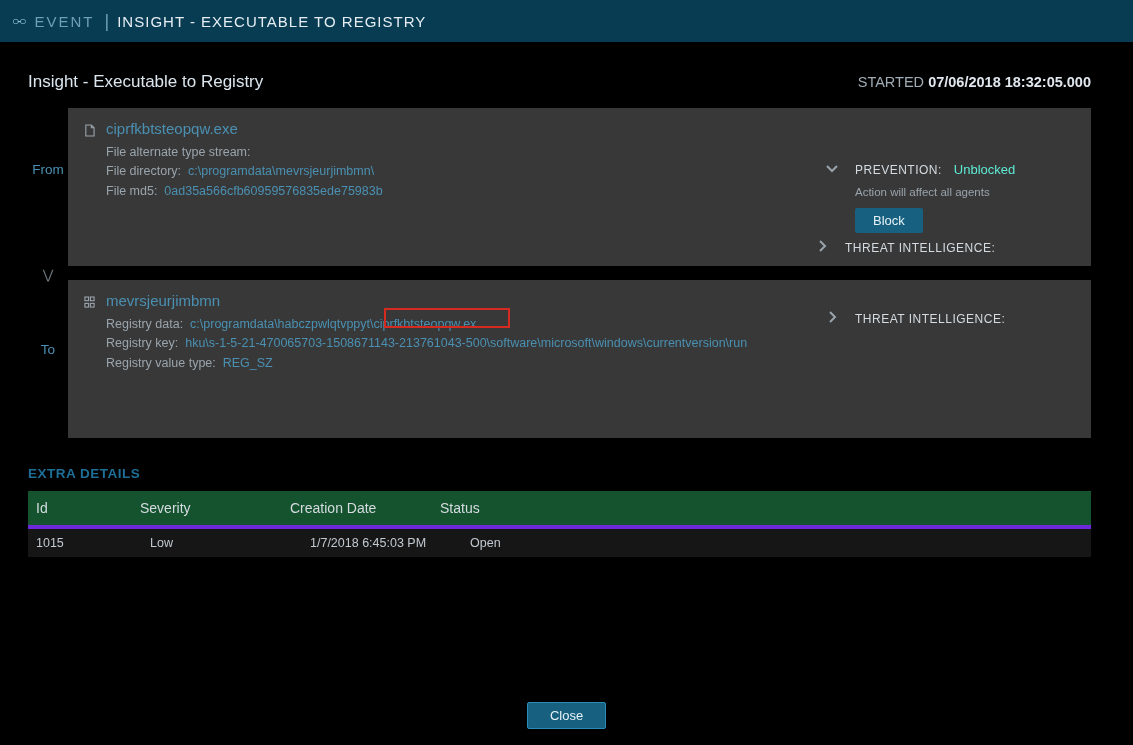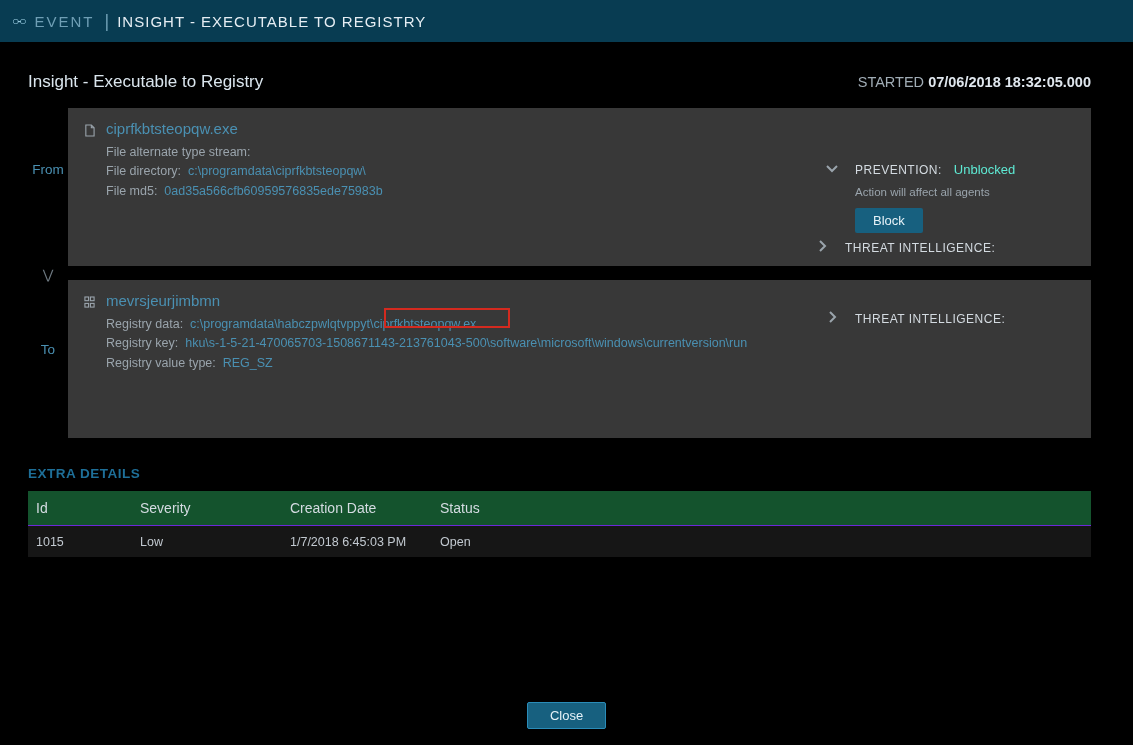--- a/index.html
+++ b/index.html
@@ -227,23 +227,24 @@
   }
   .alerts-head {
     background: #14532d;
     height: 34px;
     font-size: 14px;
     color: #d4dbe1;
   }
   .alerts-row {
     height: 32px;
     background: #161616;
-    border-top: 1px solid #6d28d9;
+    border-top: 4px solid #6d28d9;
     font-size: 12.5px;
     color: #c2c9d0;
+    gap: 10px;
   }
   .col { padding: 0 8px; }
   .c-id { width: 104px; }
   .c-sev { width: 150px; }
   .c-date { width: 150px; }
   .c-status { flex: 1; }
 
   .close-footer {
     position: absolute;
     bottom: 16px;
@@ -302,21 +303,21 @@
           <span class="file-icon">
             <svg viewBox="0 0 12 14">
                 <path d="M2 1h6l3 3v9H2z"></path>
                 <path d="M8 1v3h3"></path>
               </svg>
           </span>
         </div>
         <div class="info-col">
           <div class="entity-name">ciprfkbtsteopqw.exe</div>
           <div class="kv"><span>File alternate type stream:</span> <span class="v plain"></span></div>
-          <div class="kv"><span>File directory:</span>&nbsp;&nbsp;<span class="v">c:\programdata\ciprfkbtsteopqw\</span></div>
+          <div class="kv"><span>File directory:</span>&nbsp;&nbsp;<span class="v">c:\programdata\mevrsjeurjimbmn\</span></div>
           <div class="kv"><span>File md5:</span>&nbsp;&nbsp;<span class="v">0ad35a566cfb60959576835ede75983b</span></div>
         </div>
         <div class="right-col">
           <div class="prevention-block">
             <div class="prevention-head">
               <span class="chev down"><svg viewBox="0 0 14 14">
                     <polyline points="2,5 7,10 12,5"></polyline>
                   </svg></span>
               <span class="lbl">PREVENTION:</span>
               <span class="val">Unblocked</span>

